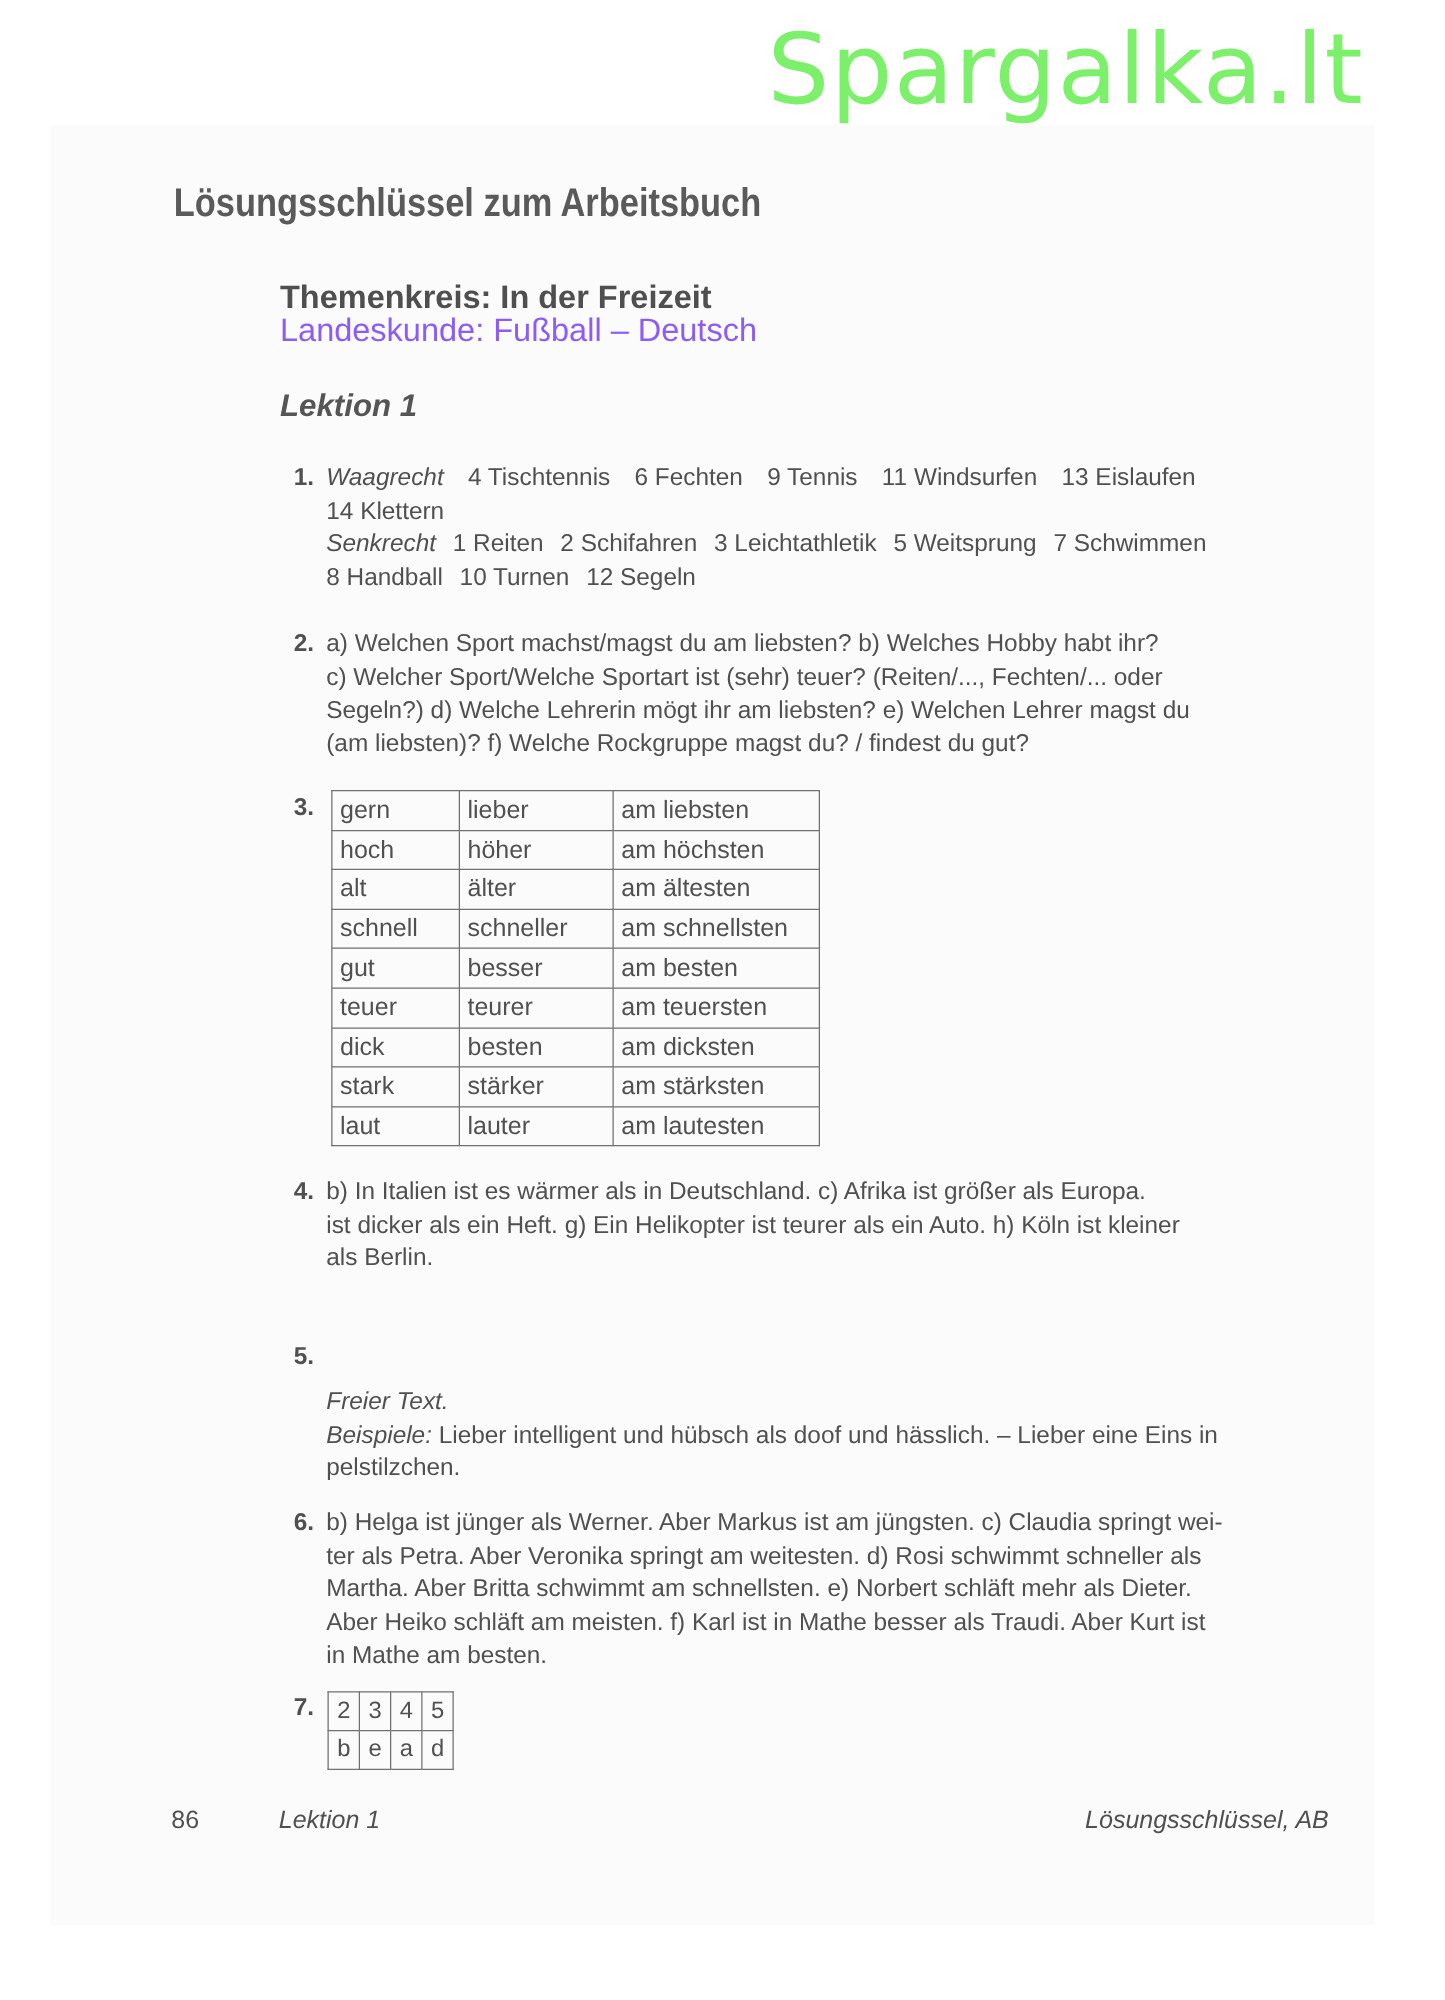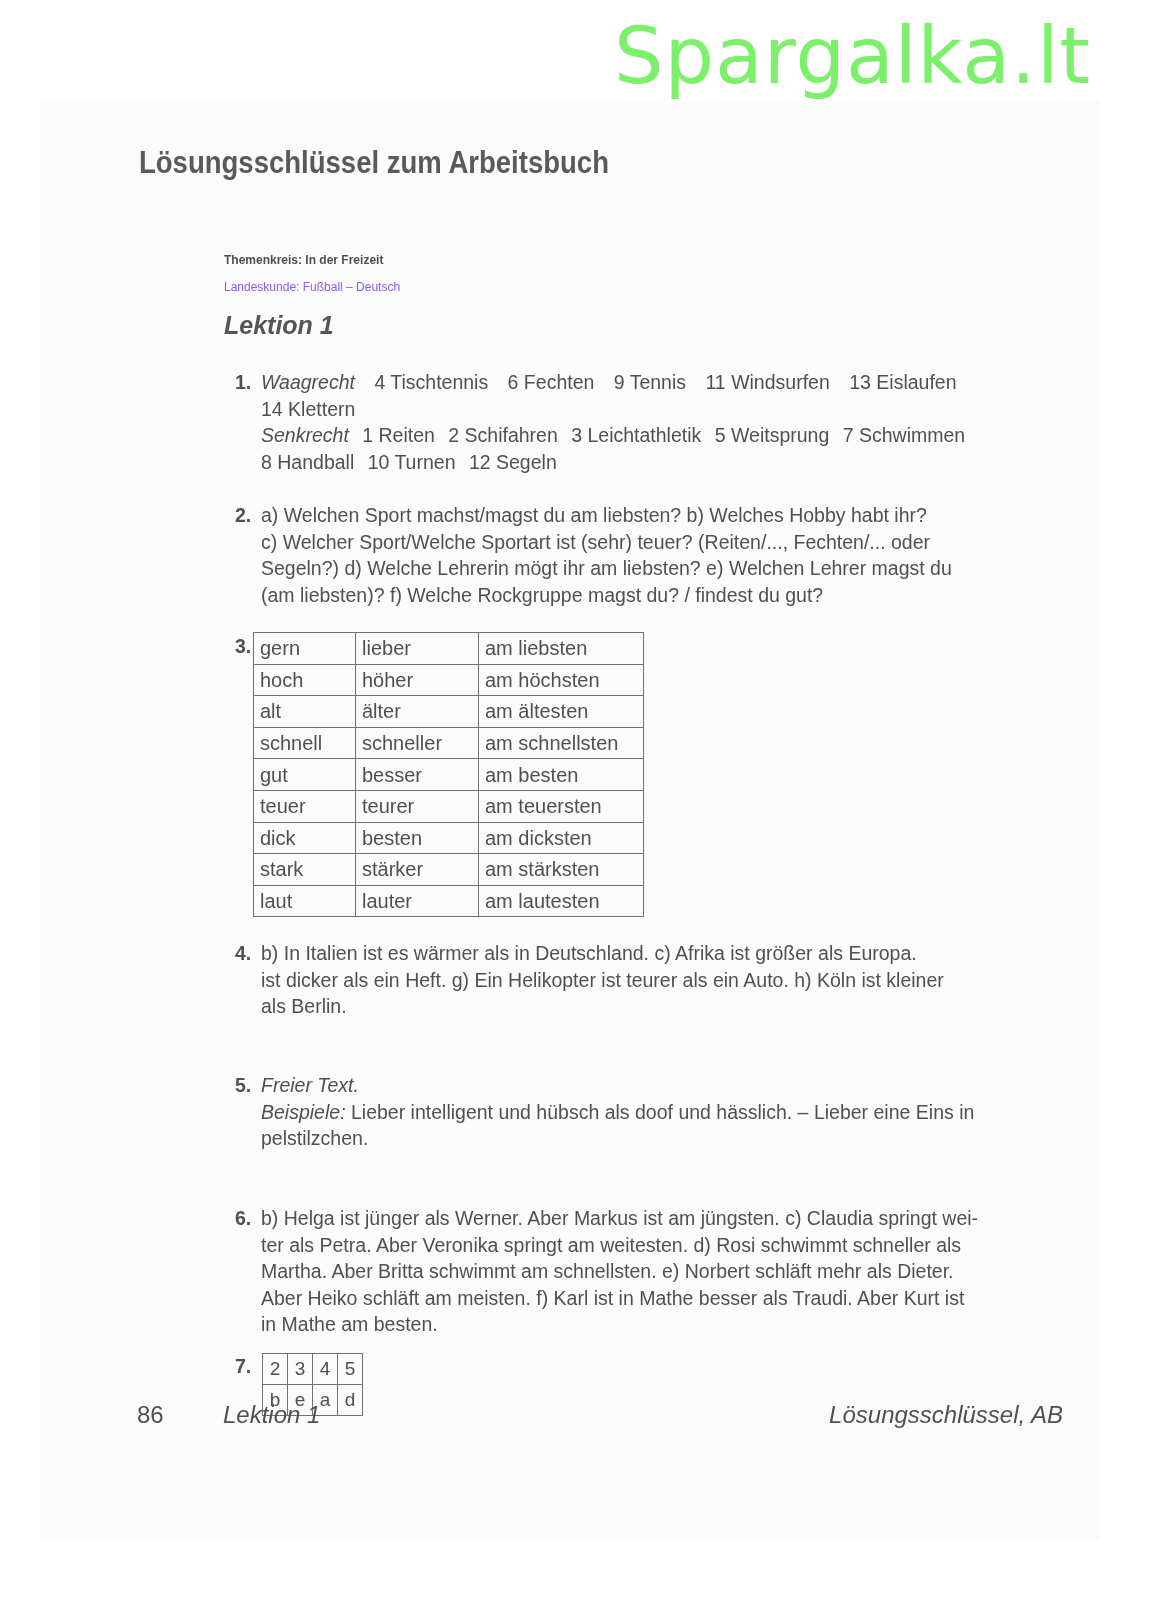--- a/index.html
+++ b/index.html
@@ -20,36 +20,36 @@
     font-family: "DejaVu Sans", sans-serif;
     font-size: 78px; color: #7cf06a; letter-spacing: 1px;
     line-height: 100px;
   }
   .main-title {
     position: absolute; left: 139px; top: 144px;
     font-size: 32px; font-weight: bold; color: #5a5a5a;
     transform: scaleX(0.86); transform-origin: left top;
     white-space: nowrap; margin: 0;
   }
-  .theme { position: absolute; left: 224px; top: 224px; font-size: 12px; line-height: 27px; margin-top: 23px; }
+  .theme { position: absolute; left: 224px; top: 224px; font-size: 26px; line-height: 27px; }
   .theme .t1 { font-weight: bold; color: #4f4f4f; }
   .theme .t2 { color: #8b5cf6; }
   .lesson-heading {
     position: absolute; left: 224px; top: 311px;
     font-size: 25px; font-weight: bold; font-style: italic; color: #555;
     margin: 0;
   }
   .ex {
     position: absolute; left: 230px; width: 840px;
     font-size: 19.5px; line-height: 26.5px; color: #505050;
   }
   .ex .num { position: absolute; left: 5px; top: 0; font-weight: bold; color: #505050; }
   .ex .body { margin-left: 31px; text-align: justify; }
   .ex .line { display: block; white-space: nowrap; }
-  .it { font-style: italic; }
+  .it { font-style: italic; margin-top: 36px; }
   .gap { display: inline-block; width: 14px; }
   .gap-s { display: inline-block; width: 8px; }
 
   table.comp {
     border-collapse: collapse;
     font-size: 20px; color: #505050;
   }
   table.comp td {
     border: 1px solid #707070;
     height: 30.6px; padding: 0 6px; line-height: 30px;
@@ -61,21 +61,21 @@
   table.match {
     border-collapse: collapse;
     font-size: 19px; color: #505050;
   }
   table.match td {
     border: 1px solid #707070;
     width: 24px; height: 30px; text-align: center; padding: 0;
   }
 
   .footer {
-    position: absolute; top: 1401px; font-size: 24px; color: #505050;
+    position: absolute; top: 1445px; font-size: 20px; color: #505050;
   }
   .footer.page-num { left: 137px; }
   .footer.lesson { left: 223px; font-style: italic; }
   .footer.book { right: 93px; font-style: italic; }
 </style>
 </head>
 <body>
 
 <div class="scan-shade"></div>
 
@@ -125,21 +125,21 @@
   <div class="body">
     <span class="line">a) Welchen Sport machst/magst du am liebsten?  b) Welches Hobby habt ihr?</span>
     <span class="line">c) Welcher Sport/Welche Sportart ist (sehr) teuer?  (Reiten/..., Fechten/... oder</span>
     <span class="line">Segeln?)  d) Welche Lehrerin mögt ihr am liebsten?  e) Welchen Lehrer magst du</span>
     <span class="line">(am liebsten)?  f) Welche Rockgruppe magst du? / findest du gut?</span>
   </div>
 </div>
 
 <div class="ex" style="top:633px;">
   <span class="num">3.</span>
-  <div style="position:absolute; left:23px; top:-1px;">
+  <div style="position:absolute; left:35px; top:-1px;">
     <table class="comp">
       <tbody>
         <tr>
           <td class="c1">gern</td>
           <td class="c2">lieber</td>
           <td class="c3">am liebsten</td>
         </tr>
         <tr>
           <td class="c1">hoch</td>
           <td class="c2">höher</td>

